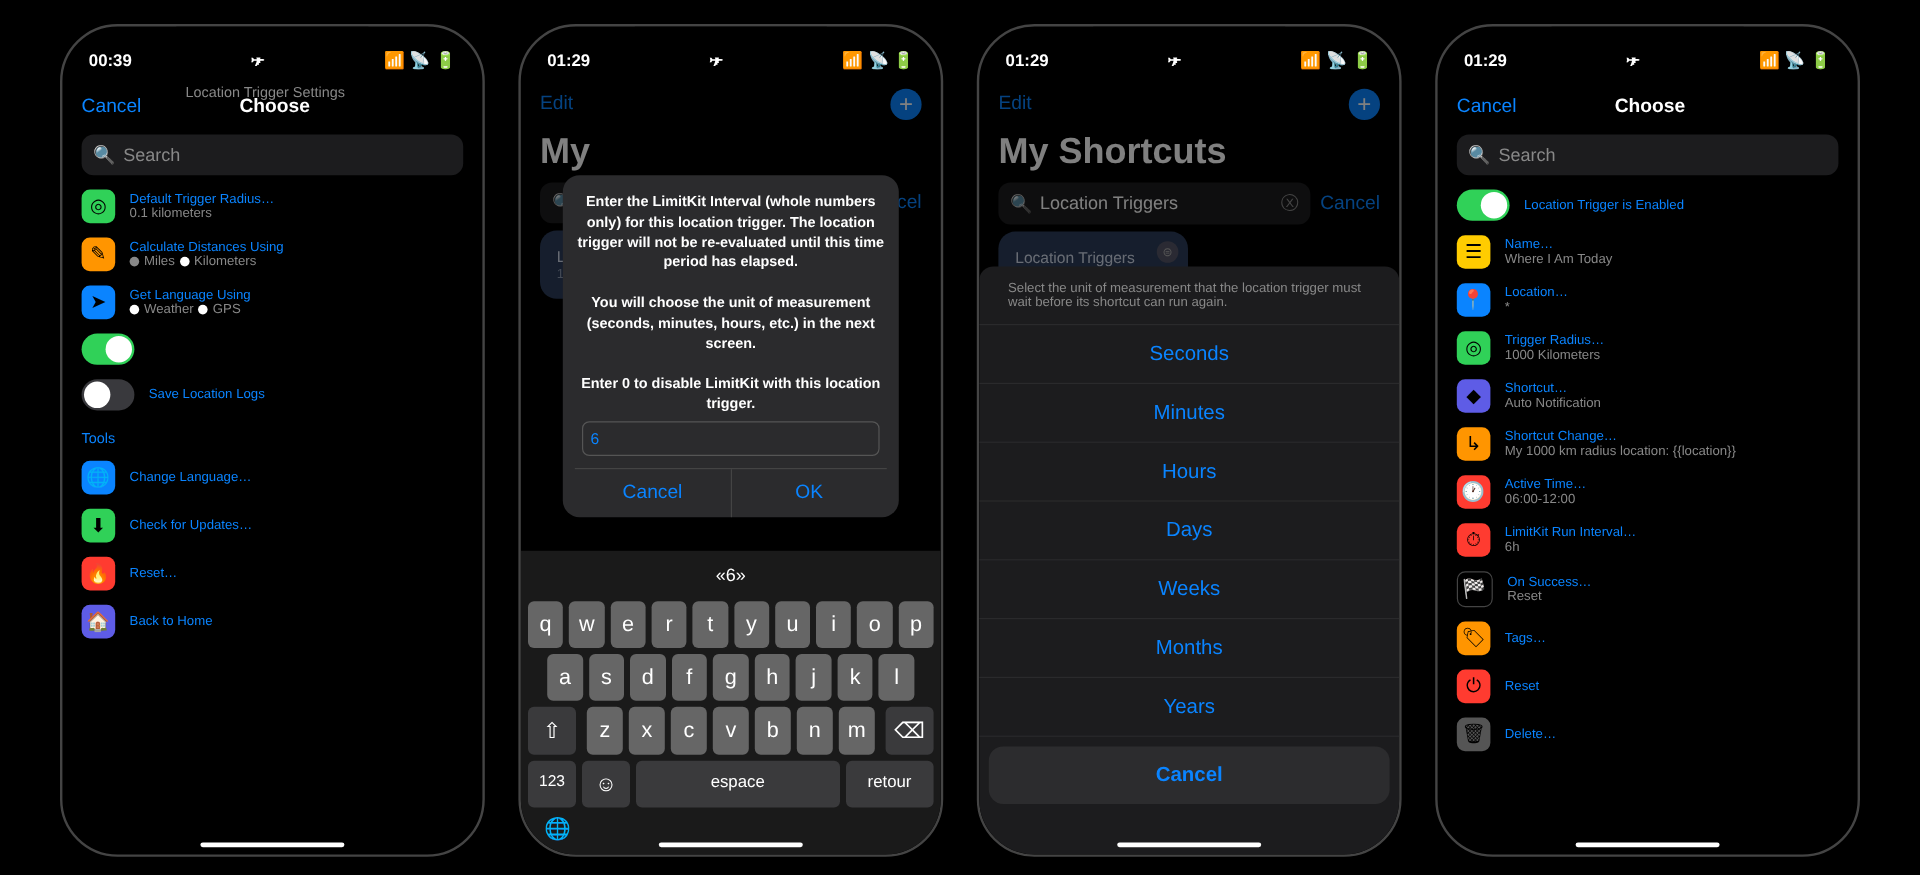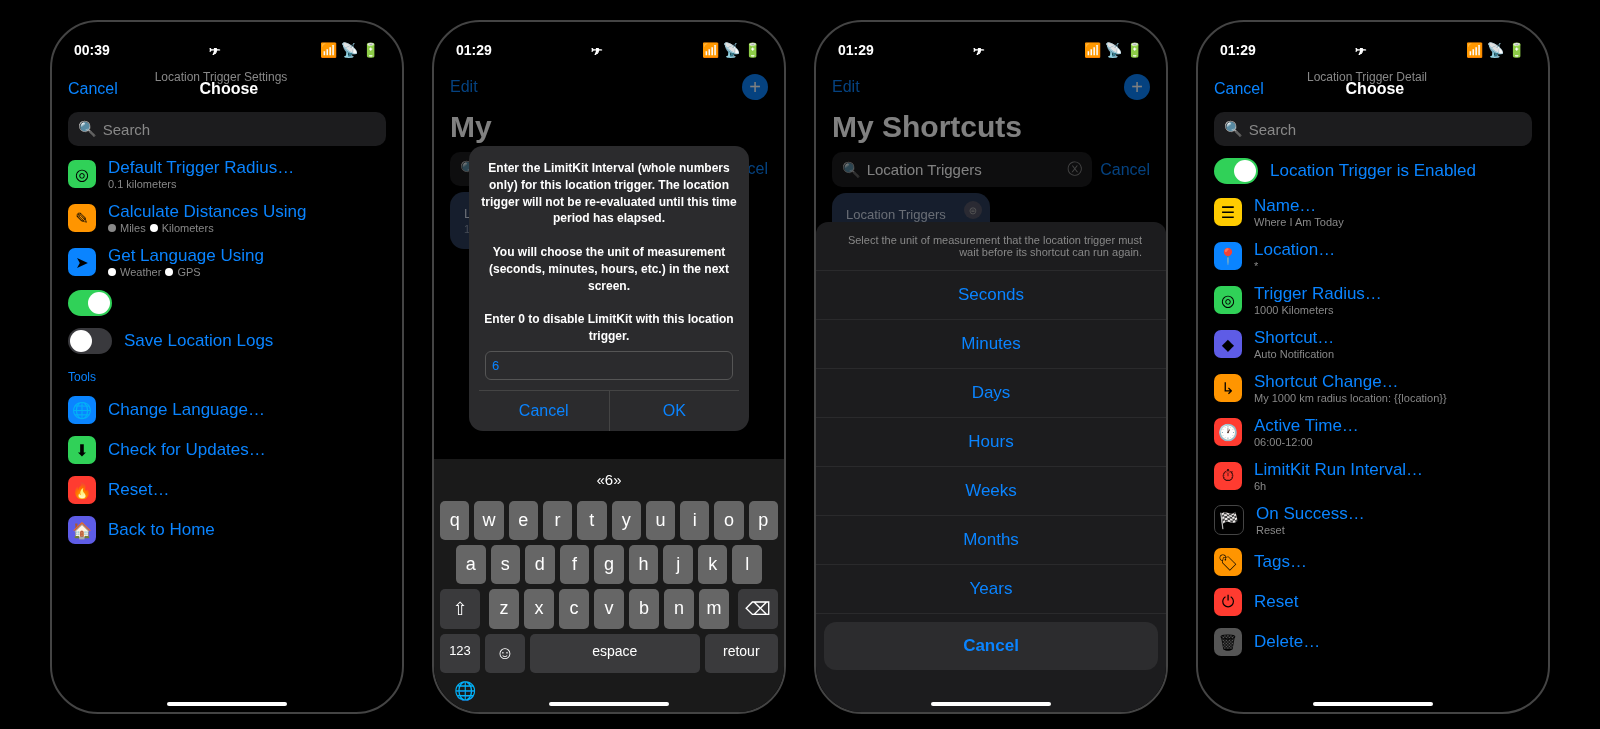--- a/index.html
+++ b/index.html
@@ -9,21 +9,21 @@
 .status-right{display:flex;gap:4px;align-items:center}
 .screen{height:calc(100% - 44px);overflow:hidden;position:relative}
 .navbar{display:flex;justify-content:space-between;align-items:center;padding:8px 16px;color:#0a84ff;font-size:16px}
 .navbar .title{color:#fff;font-weight:600}
 .navbar .subtitle{color:#888;font-size:12px;position:absolute;top:4px;left:0;right:12px;text-align:center}
 .search{margin:6px 16px;background:#1c1c1e;border-radius:10px;padding:8px 10px;color:#888;font-size:15px;display:flex;align-items:center;gap:6px}
 .search.clear{justify-content:space-between}
 .row{display:flex;align-items:center;padding:6px 16px;gap:12px}
 .icon{width:28px;height:28px;border-radius:7px;display:flex;align-items:center;justify-content:center;flex-shrink:0;font-size:16px}
 .row-text{flex:1}
-.row-title{color:#0a84ff;font-size:17px}
+.row-title{color:#0a84ff;font-size:11px}
 .row-sub{color:#888;font-size:11px;display:flex;gap:4px;align-items:center}
 .toggle{width:44px;height:26px;border-radius:13px;position:relative;flex-shrink:0}
 .toggle.on{background:#30d158}
 .toggle.off{background:#39393d}
 .toggle::after{content:'';position:absolute;width:22px;height:22px;background:#fff;border-radius:50%;top:2px}
 .toggle.on::after{right:2px}
 .toggle.off::after{left:2px}
 .section-label{color:#0a84ff;font-size:12px;padding:10px 16px 6px}
 .homebar{position:absolute;bottom:6px;left:50%;transform:translateX(-50%);width:120px;height:4px;background:#fff;border-radius:3px}
 .bigtitle{color:#fff;font-size:30px;font-weight:700;padding:2px 16px 8px}
@@ -40,21 +40,21 @@
 .alert-btn:first-child{border-right:1px solid #444}
 .keyboard{position:absolute;bottom:0;left:0;right:0;background:#1a1a1a;padding:4px 3px 34px}
 .kb-sug{text-align:center;color:#fff;padding:8px;font-size:15px}
 .kb-row{display:flex;gap:5px;justify-content:center;margin:5px 3px}
 .key{background:#666;color:#fff;border-radius:5px;flex:1;text-align:center;padding:9px 0;font-size:18px;max-width:30px}
 .key.dark{background:#3a3a3c;max-width:40px}
 .key.space{max-width:none;flex:3;font-size:14px}
 .key.ret{max-width:none;flex:1.3;font-size:14px}
 .globe{position:absolute;bottom:10px;left:20px;color:#fff;font-size:18px}
 .sheet{position:absolute;bottom:0;left:0;right:0;background:#1c1c1e;border-radius:12px 12px 0 0;padding-bottom:34px}
-.sheet-msg{color:#888;font-size:11px;text-align:right;padding:12px 24px;border-bottom:1px solid #2a2a2c}
+.sheet-msg{color:#888;font-size:11px;text-align:left;padding:12px 24px;border-bottom:1px solid #2a2a2c}
 .sheet-opt{color:#0a84ff;text-align:center;padding:14px;font-size:17px;border-bottom:1px solid #2a2a2c}
 .sheet-cancel{color:#0a84ff;text-align:center;padding:14px;font-size:17px;font-weight:600;background:#2c2c2e;margin:8px;border-radius:12px}
 .plus{width:26px;height:26px;background:#0a84ff;border-radius:50%;color:#fff;display:flex;align-items:center;justify-content:center;font-size:20px;font-weight:300}
 .dim{opacity:0.5}
 .dot{width:8px;height:8px;border-radius:50%;background:#888;display:inline-block}
 .dot.sel{background:#fff}
 </style>
 </head>
 <body>
 
@@ -261,42 +261,41 @@
           <div class="tile-title">Location Triggers</div>
           <div class="tile-sub">1,404 actions</div>
         </div>
   </div>
 
   <div class="sheet">
     <div class="sheet-msg">Select the unit of measurement that the location trigger must wait before its shortcut can run again.</div>
     <div id="sheet-opts">
           <div class="sheet-opt">Seconds</div>
           <div class="sheet-opt">Minutes</div>
+          <div class="sheet-opt">Hours</div>
           <div class="sheet-opt">Days</div>
-          <div class="sheet-opt">Hours</div>
           <div class="sheet-opt">Weeks</div>
           <div class="sheet-opt">Months</div>
           <div class="sheet-opt">Years</div>
         </div>
     <div class="sheet-cancel">Cancel</div>
   </div>
   <div class="homebar"></div>
 </div>
 </div>
 
 <div class="phone">
 <div class="notch"></div>
 <div class="status">
   <span>01:29</span>
       <span>✈</span>
   <span class="status-right">📶 📡 🔋</span>
 </div>
 <div class="screen">
   <div class="navbar" style="position:relative;padding-top:14px">
-    <div class="subtitle">Location Trigger Detail</div>
     <span>Cancel</span>
     <span class="title">Choose</span>
     <span style="width:46px"></span>
   </div>
   <div class="search">
         <span>🔍</span>
         <span>Search</span>
       </div>
 
   <div class="row">

